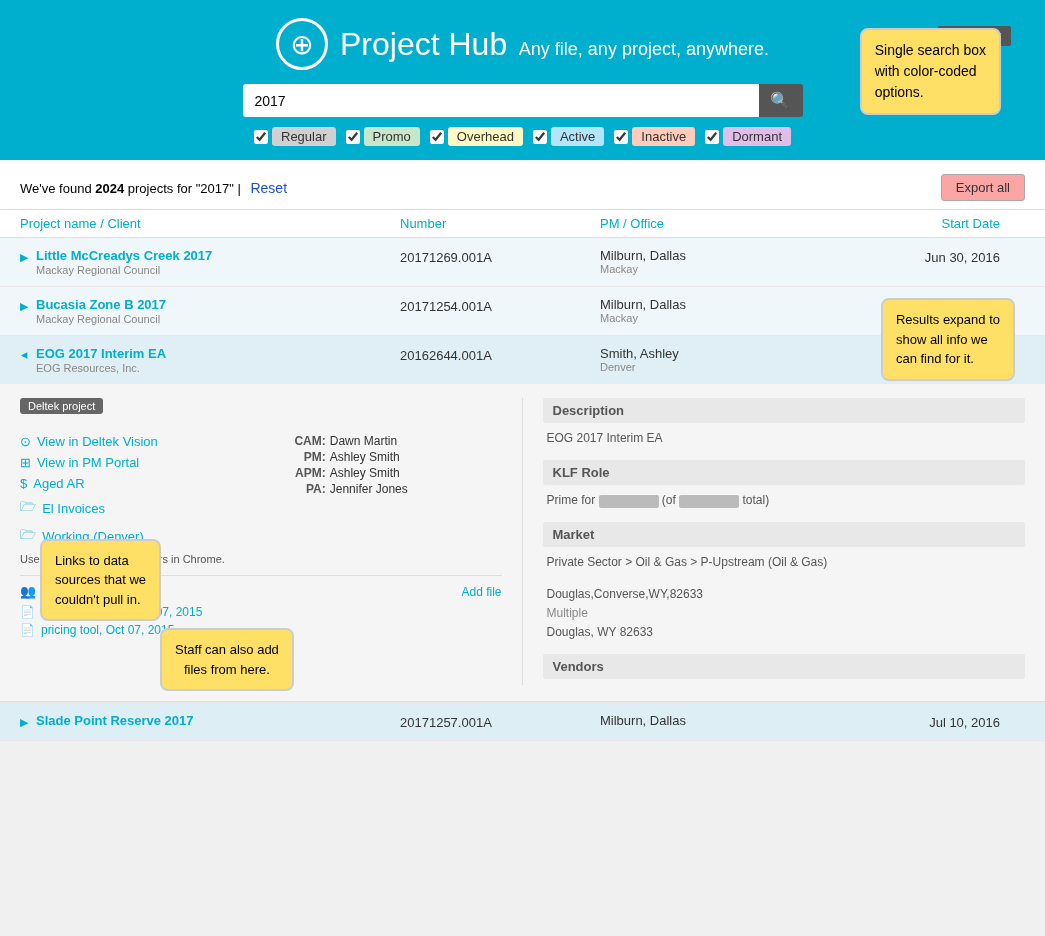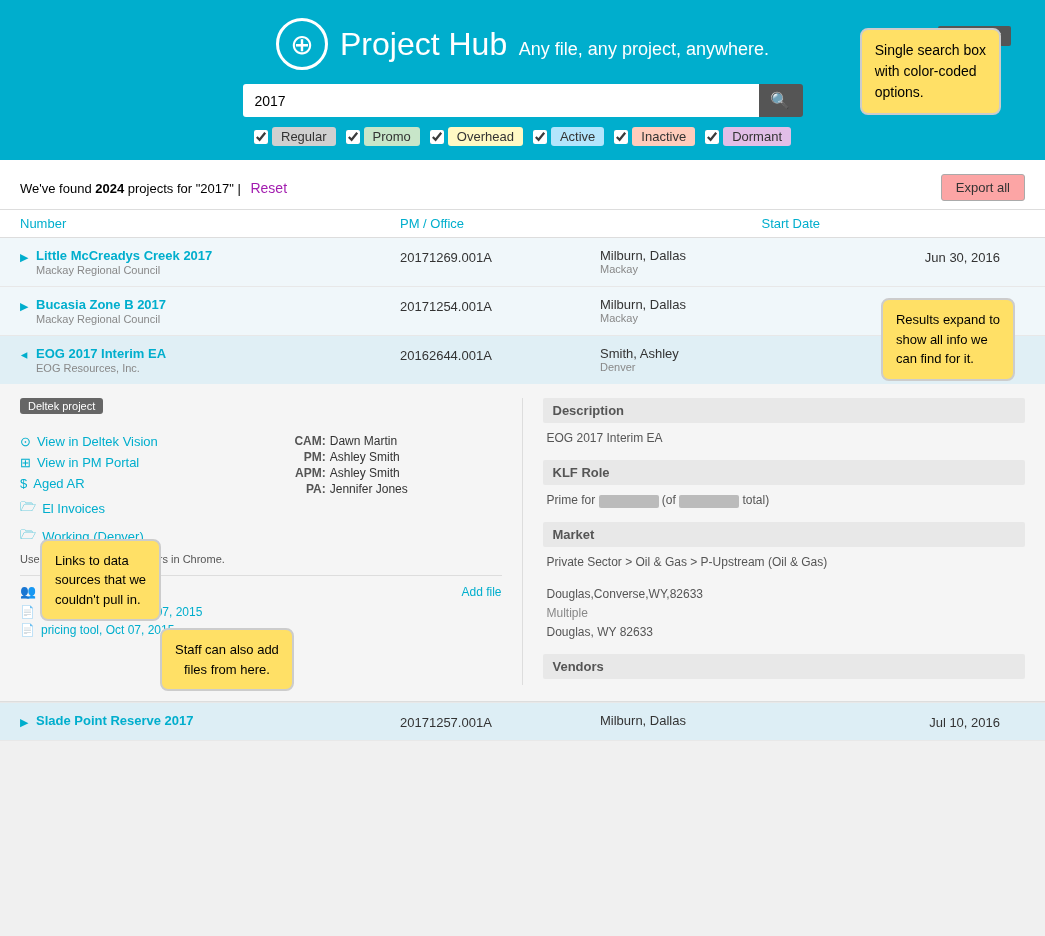--- a/index.html
+++ b/index.html
@@ -22,21 +22,21 @@
     .filter-label.regular { background: #d0d0d0; }
     .filter-label.promo { background: #c8e6c9; }
     .filter-label.overhead { background: #fff9c4; }
     .filter-label.active { background: #b3e5fc; }
     .filter-label.inactive { background: #ffccbc; }
     .filter-label.dormant { background: #e1bee7; }
 
     
     .main { background: white; margin: 0; padding: 0; }
     .results-bar { display: flex; align-items: center; justify-content: space-between; padding: 14px 20px 8px; border-bottom: 1px solid #ddd; }
-    .reset-link { color: #a21caf; text-decoration: none; margin-left: 6px; font-size: 14px; cursor: pointer; text-align: center; }
+    .reset-link { color: #1d4ed8; text-decoration: none; margin-left: 6px; font-size: 14px; cursor: pointer; text-align: center; }
     .export-btn { border: 1px solid #aaa; background: #fca5a5; padding: 5px 14px; font-size: 13px; cursor: pointer; border-radius: 3px; color: #333; }
 
     
     .table-header { display: grid; grid-template-columns: 380px 200px 220px 180px; padding: 6px 20px; border-bottom: 1px solid #ddd; }
     .col-header { color: #00AECD; font-size: 13px; cursor: pointer; }
     .col-header:last-child { text-align: right; }
 
     
     .project-row { border-bottom: 1px solid #e8e8e8; }
     .project-row-header { display: grid; grid-template-columns: 380px 200px 220px 180px; padding: 10px 20px; align-items: start; cursor: pointer; }
@@ -145,20 +145,21 @@
 
     <div class="results-bar">
       <div>
         <span>We've found </span><strong>2024</strong><span> projects for "2017" |</span>
         <a class="reset-link">Reset</a>
       </div>
       <button class="export-btn">Export all</button>
     </div>
 
     <div class="table-header">
+      <div class="col-header">Project name / Client</div>
       <div class="col-header">Number</div>
       <div class="col-header">PM / Office</div>
       <div class="col-header" style="text-align:right;">Start Date</div>
     </div>
 
     <div class="project-row alt">
       <div class="project-row-header">
         <div class="project-name-cell">
           <span class="arrow">▶</span>
           <div>

